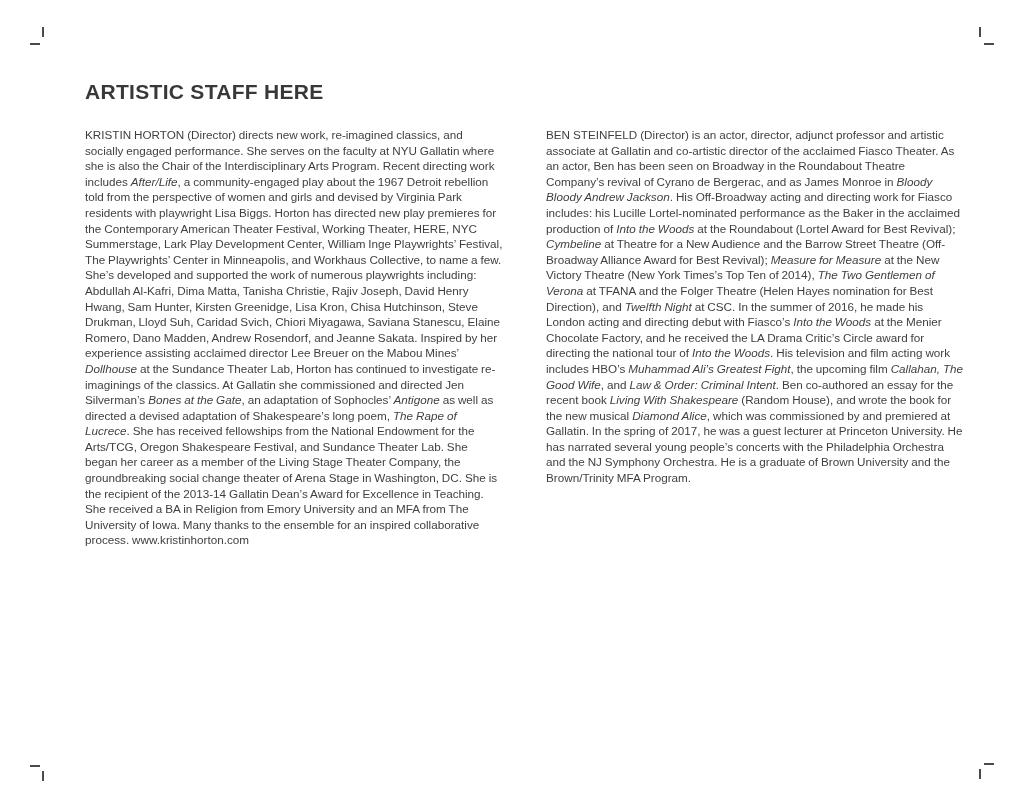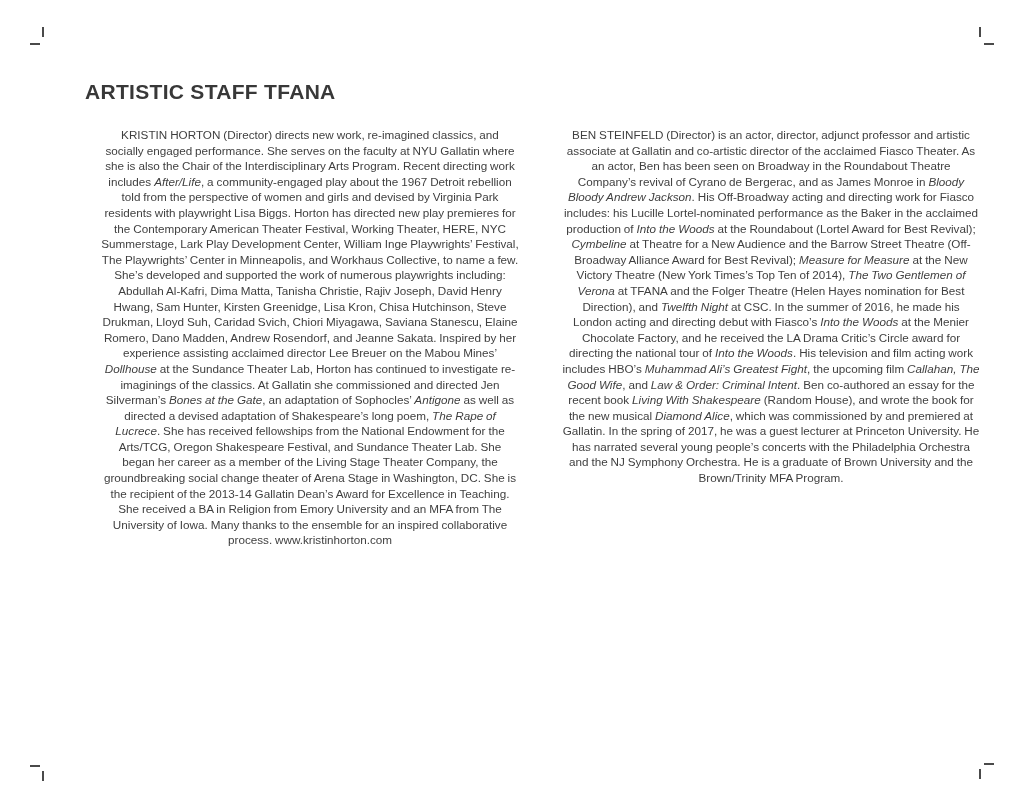--- a/index.html
+++ b/index.html
@@ -39,41 +39,40 @@
     font-weight: bold;
     letter-spacing: 0.3px;
     color: #383838;
   }
   .col {
     position: absolute;
     top: 127px;
     width: 418px;
     font-size: 11.7px;
     line-height: 15.6px;
-    text-align: center;
+    text-align: left;
     color: #3f3f3f;
     word-spacing: -0.3px;
-    margin-left: 16px;
   }
   .col-left { left: 85px; }
   .col-right { left: 546px; }
   .col em { font-style: italic; }
 </style>
 </head>
 <body>
 
 <div class="page">
 
   <div class="crop-mark crop-v tl-v"></div>
   <div class="crop-mark crop-h tl-h"></div>
   <div class="crop-mark crop-v tr-v"></div>
   <div class="crop-mark crop-h tr-h"></div>
   <div class="crop-mark crop-h bl-h"></div>
   <div class="crop-mark crop-v bl-v"></div>
   <div class="crop-mark crop-h br-h"></div>
   <div class="crop-mark crop-v br-v"></div>
 
-  <h1 class="title">ARTISTIC STAFF TFANA</h1>
+  <h1 class="title">ARTISTIC STAFF HERE</h1>
 
   <div class="col col-left"><span>KRISTIN HORTON (Director) directs new work, re-imagined classics, and socially engaged performance. She serves on the faculty at NYU Gallatin where she is also the Chair of the Interdisciplinary Arts Program. Recent directing work includes </span><em>After/Life</em><span>, a community-engaged play about the 1967 Detroit rebellion told from the perspective of women and girls and devised by Virginia Park residents with playwright Lisa Biggs. Horton has directed new play premieres for the Contemporary American Theater Festival, Working Theater, HERE, NYC Summerstage, Lark Play Development Center, William Inge Playwrights’ Festival, The Playwrights’ Center in Minneapolis, and Workhaus Collective, to name a few. She’s developed and supported the work of numerous playwrights including: Abdullah Al-Kafri, Dima Matta, Tanisha Christie, Rajiv Joseph, David Henry Hwang, Sam Hunter, Kirsten Greenidge, Lisa Kron, Chisa Hutchinson, Steve Drukman, Lloyd Suh, Caridad Svich, Chiori Miyagawa, Saviana Stanescu, Elaine Romero, Dano Madden, Andrew Rosendorf, and Jeanne Sakata. Inspired by her experience assisting acclaimed director Lee Breuer on the Mabou Mines’ </span><em>Dollhouse</em><span> at the Sundance Theater Lab, Horton has continued to investigate re-imaginings of the classics. At Gallatin she commissioned and directed Jen Silverman’s </span><em>Bones at the Gate</em><span>, an adaptation of Sophocles’ </span><em>Antigone</em><span> as well as directed a devised adaptation of Shakespeare’s long poem, </span><em>The Rape of Lucrece</em><span>. She has received fellowships from the National Endowment for the Arts/TCG, Oregon Shakespeare Festival, and Sundance Theater Lab. She began her career as a member of the Living Stage Theater Company, the groundbreaking social change theater of Arena Stage in Washington, DC. She is the recipient of the 2013-14 Gallatin Dean’s Award for Excellence in Teaching. She received a BA in Religion from Emory University and an MFA from The University of Iowa. Many thanks to the ensemble for an inspired collaborative process. www.kristinhorton.com</span></div>
   <div class="col col-right"><span>BEN STEINFELD (Director) is an actor, director, adjunct professor and artistic associate at Gallatin and co-artistic director of the acclaimed Fiasco Theater. As an actor, Ben has been seen on Broadway in the Roundabout Theatre Company’s revival of Cyrano de Bergerac, and as James Monroe in </span><em>Bloody Bloody Andrew Jackson</em><span>. His Off-Broadway acting and directing work for Fiasco includes: his Lucille Lortel-nominated performance as the Baker in the acclaimed production of </span><em>Into the Woods</em><span> at the Roundabout (Lortel Award for Best Revival); </span><em>Cymbeline</em><span> at Theatre for a New Audience and the Barrow Street Theatre (Off-Broadway Alliance Award for Best Revival); </span><em>Measure for Measure</em><span> at the New Victory Theatre (New York Times’s Top Ten of 2014), </span><em>The Two Gentlemen of Verona</em><span> at TFANA and the Folger Theatre (Helen Hayes nomination for Best Direction), and </span><em>Twelfth Night</em><span> at CSC. In the summer of 2016, he made his London acting and directing debut with Fiasco’s </span><em>Into the Woods</em><span> at the Menier Chocolate Factory, and he received the LA Drama Critic’s Circle award for directing the national tour of </span><em>Into the Woods</em><span>. His television and film acting work includes HBO’s </span><em>Muhammad Ali’s Greatest Fight</em><span>, the upcoming film </span><em>Callahan, The Good Wife</em><span>, and </span><em>Law &amp; Order: Criminal Intent</em><span>. Ben co-authored an essay for the recent book </span><em>Living With Shakespeare</em><span> (Random House), and wrote the book for the new musical </span><em>Diamond Alice</em><span>, which was commissioned by and premiered at Gallatin. In the spring of 2017, he was a guest lecturer at Princeton University. He has narrated several young people’s concerts with the Philadelphia Orchestra and the NJ Symphony Orchestra. He is a graduate of Brown University and the Brown/Trinity MFA Program.</span></div>
 
 </div>
 
 </body></html>

